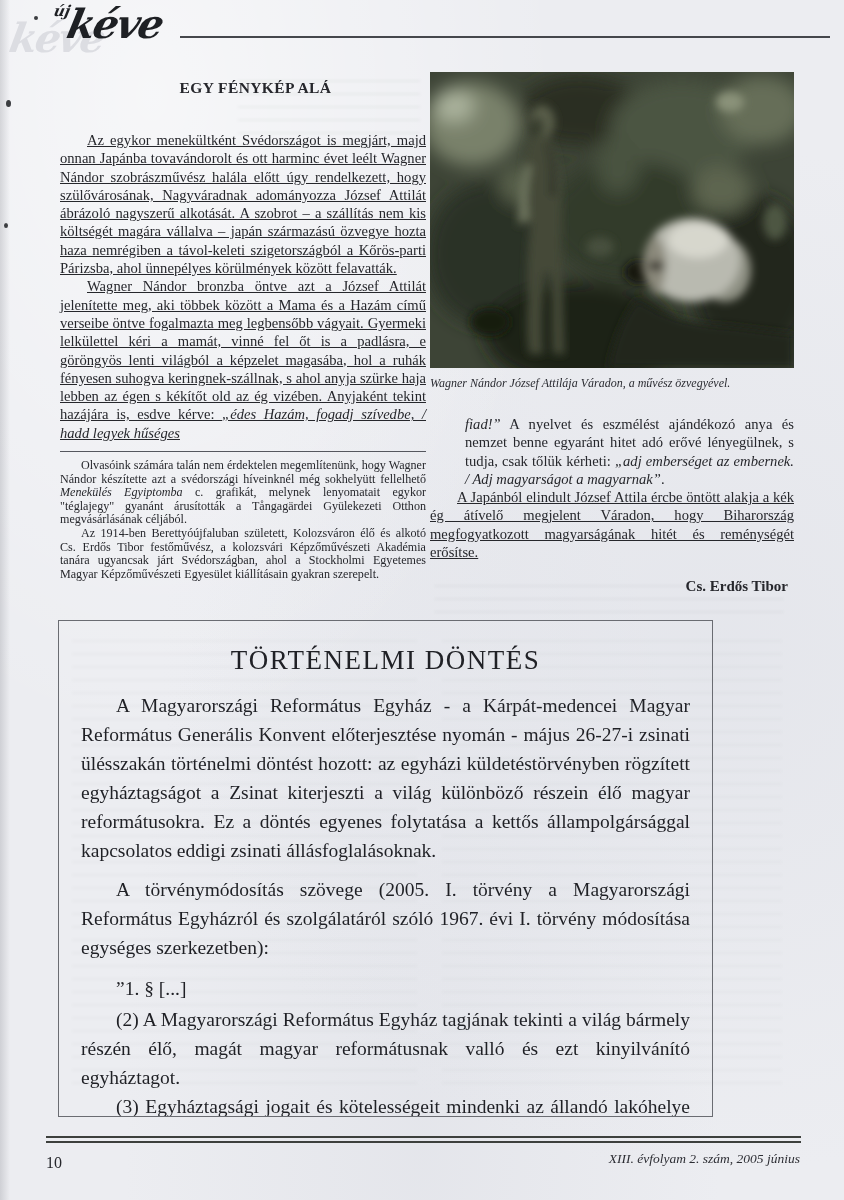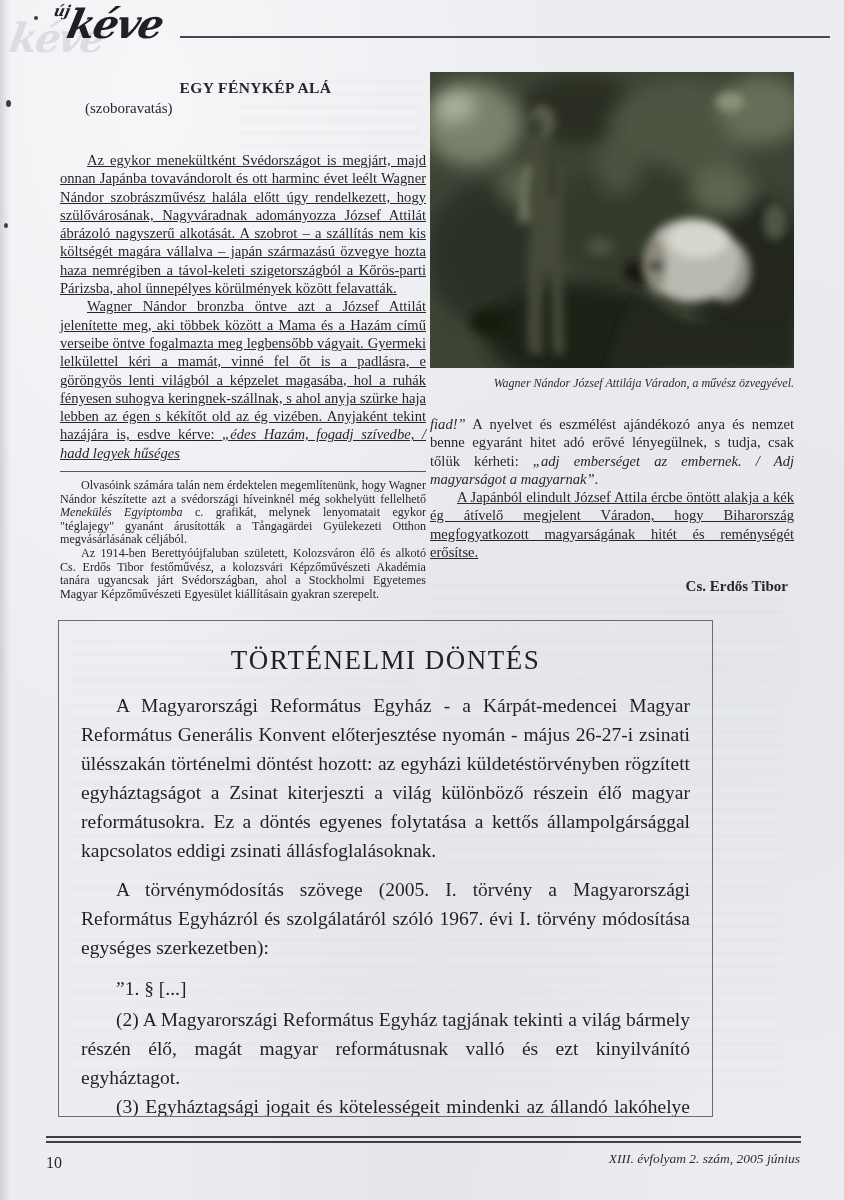--- a/index.html
+++ b/index.html
@@ -41,22 +41,22 @@
   #col-left{position:absolute;left:60px;top:78px;width:366px;}
   .art-title{font-weight:bold;font-size:15.5px;letter-spacing:.4px;margin:0 0 0 25px;line-height:20px;text-align:center;}
   .art-subtitle{font-size:15px;margin:0 0 0 25px;line-height:20px;}
   #col-left .p1{margin-top:33px;}
   .fn-rule{border:none;border-top:1px solid #55575e;margin:9px 0 7px 0;}
   .footnote{font-size:12.1px;line-height:13.6px;text-align:justify;margin:0;}
   .fn-p{margin:0;text-indent:21px;text-align:justify;}
   
   #col-right{position:absolute;left:430px;top:72px;width:364px;}
   #photo{width:364px;height:296px;display:block;background:#3d4436;}
-  .caption{font-style:italic;font-size:12px;text-align:right;margin:8px 0 0 0;line-height:14px;color:#2a2b31;}
-  #col-right .rc1{margin-top:25px;}
+  .caption{font-style:italic;font-size:12px;text-align:left;margin:8px 0 0 0;line-height:14px;color:#2a2b31;}
+  #col-right .rc1{margin-top:25px;margin-left:35px;}
   .signature{font-weight:bold;font-size:15px;text-align:right;margin:17px 6px 0 0;}
   
   #box{
     position:absolute;left:58px;top:620px;width:655px;height:497px;
     border:1px solid #6a6c72;box-sizing:border-box;
     padding:16px 22px 0 22px;overflow:hidden;
   }
   .box-title{
     font-size:27px;font-weight:normal;letter-spacing:1.5px;text-align:center;
     margin:8px 0 16px 0;line-height:30px;color:#202126;
@@ -95,21 +95,20 @@
 
   <div id="masthead">
     <span class="logo-echo">kéve</span>
     <span class="logo-small">új</span>
     <span class="logo-word">kéve</span>
     <div class="masthead-rule"></div>
   </div>
 
   <div id="col-left">
     <h1 class="art-title">EGY FÉNYKÉP ALÁ</h1>
-    <div class="art-subtitle">(szoboravatás)</div>
     <p class="body-text indent p1">Az egykor menekültként Svédországot is megjárt, majd onnan Japánba tovavándorolt és ott harminc évet leélt Wagner Nándor szobrászművész halála előtt úgy rendelkezett, hogy szülővárosának, Nagyváradnak adományozza József Attilát ábrázoló nagyszerű alkotását. A szobrot – a szállítás nem kis költségét magára vállalva – japán származású özvegye hozta haza nemrégiben a távol-keleti szigetországból a Kőrös-parti Párizsba, ahol ünnepélyes körülmények között felavatták.</p>
     <p class="body-text indent"><span>Wagner Nándor bronzba öntve azt a József Attilát jelenítette meg, aki többek között a Mama és a Hazám című verseibe öntve fogalmazta meg legbensőbb vágyait. Gyermeki lelkülettel kéri a mamát, vinné fel őt is a padlásra, e göröngyös lenti világból a képzelet magasába, hol a ruhák fényesen suhogva keringnek-szállnak, s ahol anyja szürke haja lebben az égen s kékítőt old az ég vizében. Anyjaként tekint hazájára is, esdve kérve: </span><span class="it">„édes Hazám, fogadj szívedbe, / hadd legyek hűséges</span></p>
     <hr class="fn-rule">
     <p class="fn-p footnote"><span>Olvasóink számára talán nem érdektelen megemlítenünk, hogy Wagner Nándor készítette azt a svédországi híveinknél még sokhelyütt fellelhető </span><span class="it">Menekülés Egyiptomba</span><span> c. grafikát, melynek lenyomatait egykor "téglajegy" gyanánt árusították a Tångagärdei Gyülekezeti Otthon megvásárlásának céljából.</span></p>
     <p class="fn-p footnote">Az 1914-ben Berettyóújfaluban született, Kolozsváron élő és alkotó Cs. Erdős Tibor festőművész, a kolozsvári Képzőművészeti Akadémia tanára ugyancsak járt Svédországban, ahol a Stockholmi Egyetemes Magyar Képzőművészeti Egyesület kiállításain gyakran szerepelt.</p>
   </div>
 
   <div id="col-right">
     <svg id="photo" viewBox="0 0 364 296" role="img">
       <defs>

